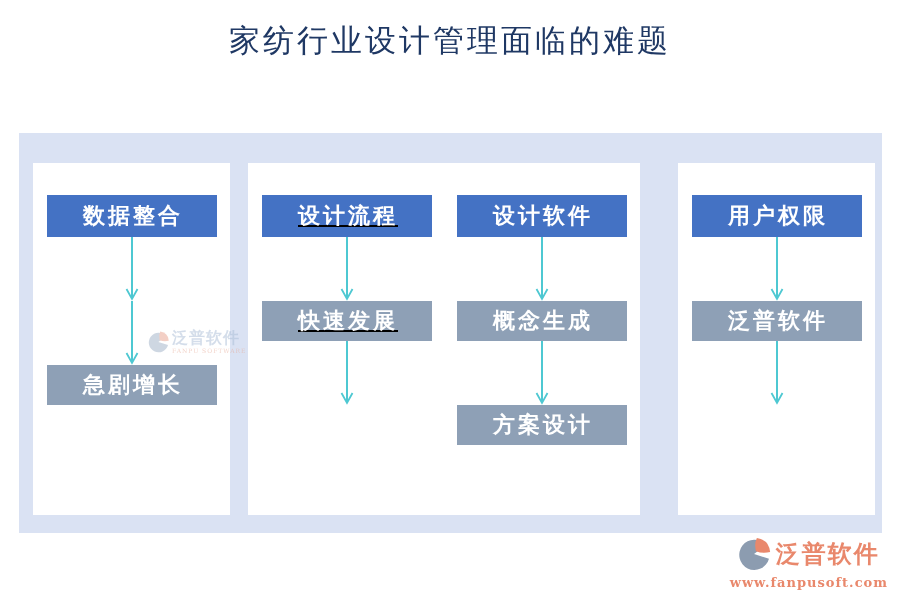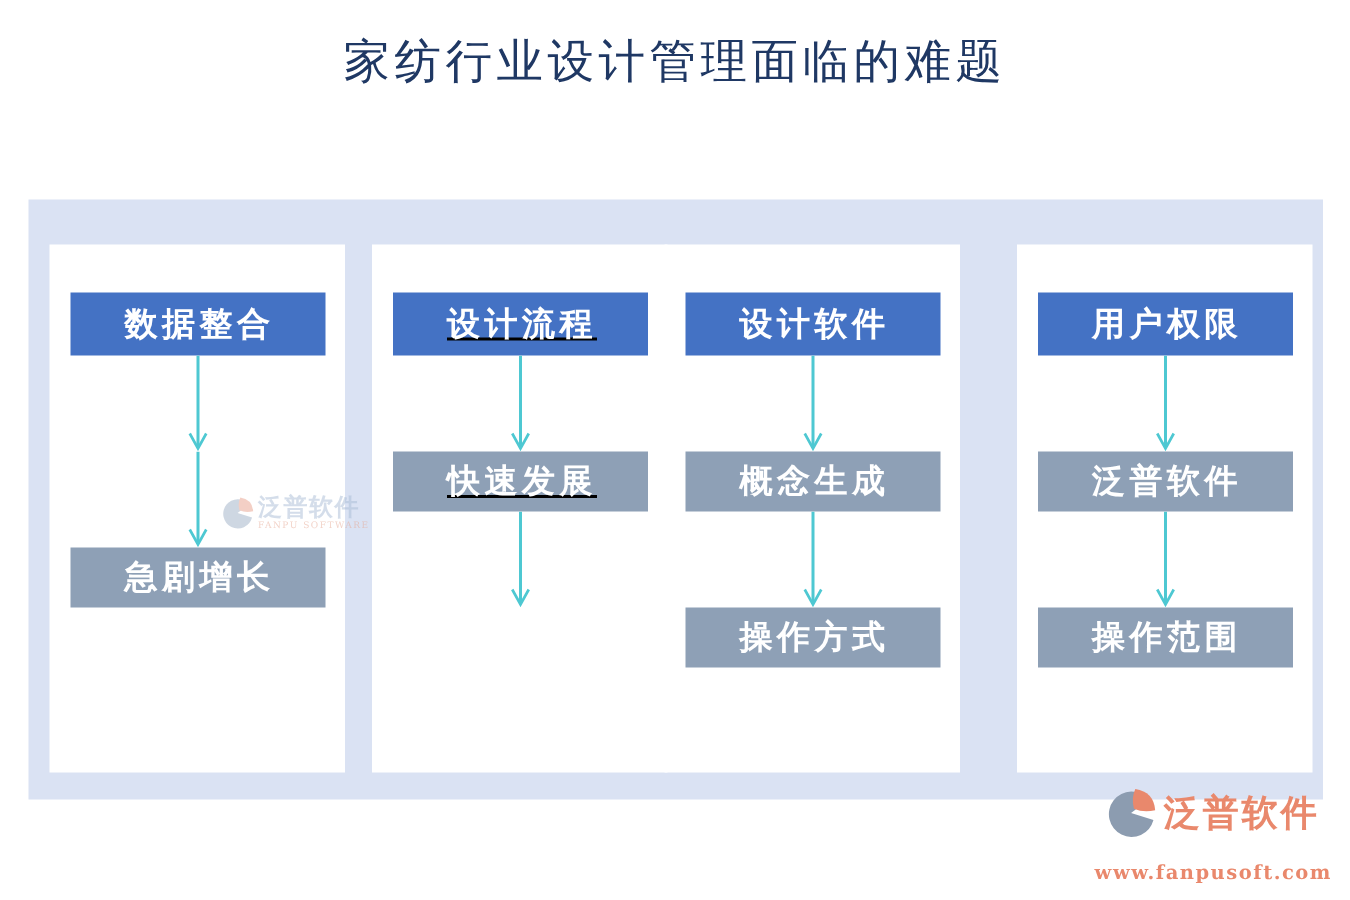--- a/index.html
+++ b/index.html
@@ -57,21 +57,21 @@
     display:flex;flex-direction:column;align-items:center;
     color:var(--footer-accent,#E9886C);
   }
   .footer-row{display:flex;align-items:center;gap:4px;}
   .footer-brand{
     font-size:24px;font-weight:bold;letter-spacing:2px;
     color:var(--footer-accent,#E9886C);line-height:1;
   }
   .footer-url{
     font-size:13px;font-weight:bold;letter-spacing:1px;
-    color:var(--footer-accent,#E9886C);margin-top:15px;
+    color:var(--footer-accent,#E9886C);margin-top:3px;
   }
 </style>
 </head>
 <body>
 
 <h1 class="page-title">家纺行业设计管理面临的难题</h1>
 
 <div class="panel">
   <div class="columns">
       <div class="card">
@@ -114,38 +114,37 @@
             <polyline points="1.5,52 7,62 12.5,52" fill="none" stroke="var(--arrow,#4EC8D2)" stroke-width="1.8"></polyline>
           </svg>
         </div>
         <div class="box item">概念生成</div>
         <div class="arrow">
           <svg width="14" height="64" viewBox="0 0 14 64">
             <line x1="7" y1="0" x2="7" y2="61" stroke="var(--arrow,#4EC8D2)" stroke-width="2"></line>
             <polyline points="1.5,52 7,62 12.5,52" fill="none" stroke="var(--arrow,#4EC8D2)" stroke-width="1.8"></polyline>
           </svg>
         </div>
-        <div class="box item">操作方式</div>
+        <div class="box item">方案设计</div>
       </div>
       <div class="card">
         <div class="box head">用户权限</div>
         <div class="arrow">
           <svg width="14" height="64" viewBox="0 0 14 64">
             <line x1="7" y1="0" x2="7" y2="61" stroke="var(--arrow,#4EC8D2)" stroke-width="2"></line>
             <polyline points="1.5,52 7,62 12.5,52" fill="none" stroke="var(--arrow,#4EC8D2)" stroke-width="1.8"></polyline>
           </svg>
         </div>
         <div class="box item">泛普软件</div>
         <div class="arrow">
           <svg width="14" height="64" viewBox="0 0 14 64">
             <line x1="7" y1="0" x2="7" y2="61" stroke="var(--arrow,#4EC8D2)" stroke-width="2"></line>
             <polyline points="1.5,52 7,62 12.5,52" fill="none" stroke="var(--arrow,#4EC8D2)" stroke-width="1.8"></polyline>
           </svg>
         </div>
-        <div class="box item">操作范围</div>
       </div>
     </div>
 </div>
 
 <div class="watermark">
   <svg width="22" height="24" viewBox="0 0 36 38">
     <path d="M 29.5,9.5 A 16,16 0 1 0 32.8,24 L 17,19 Z" fill="#9fb0c6"></path>
     <path d="M 20,2 Q 33,4 34,17 Q 26,19 19,16 Q 17,8 20,2 Z" fill="#e9a18c"></path>
   </svg>
   <div class="wm-text">

